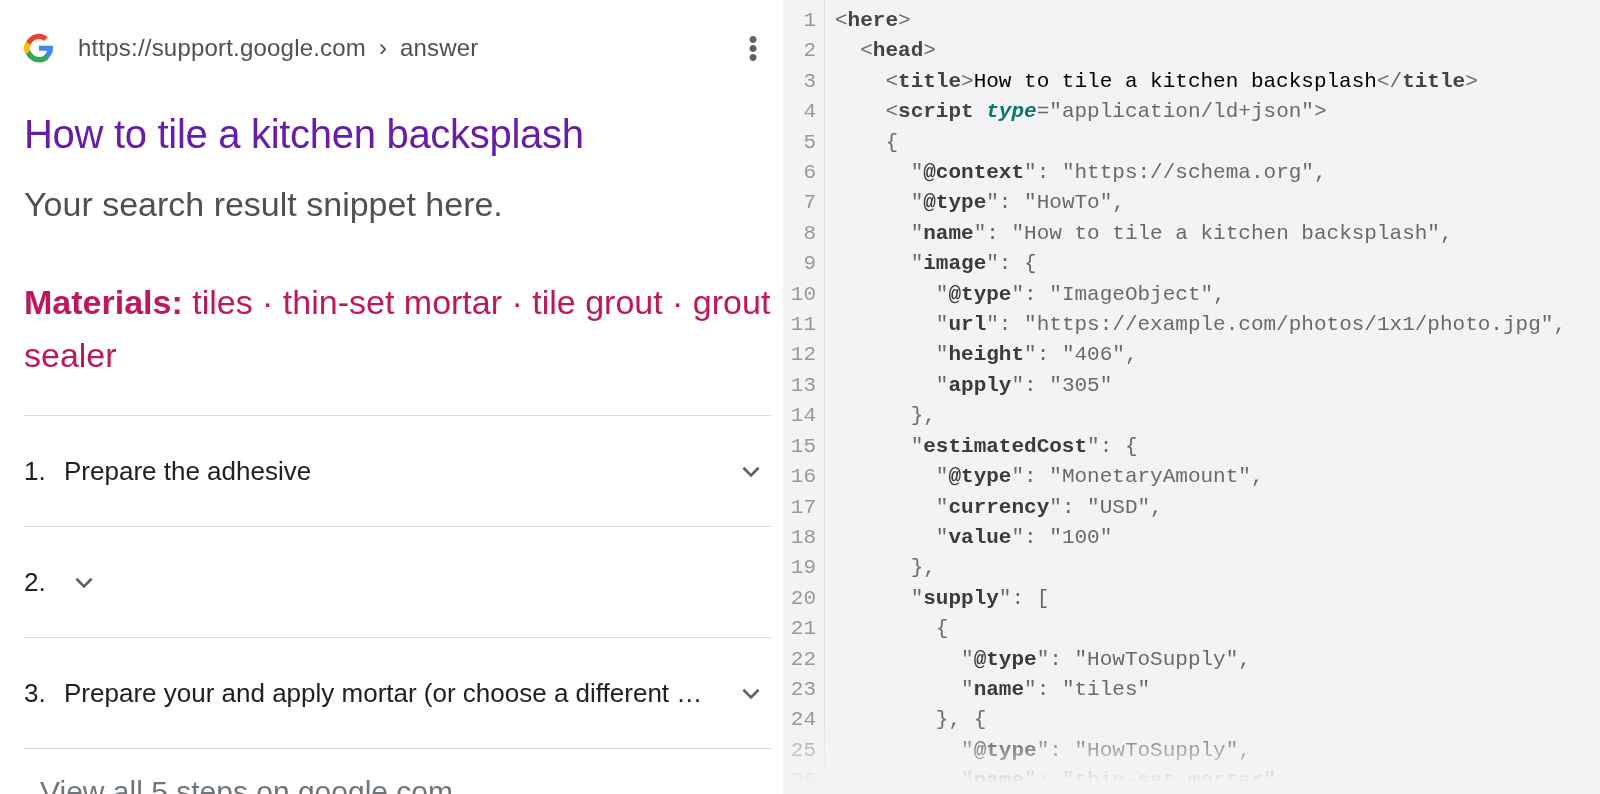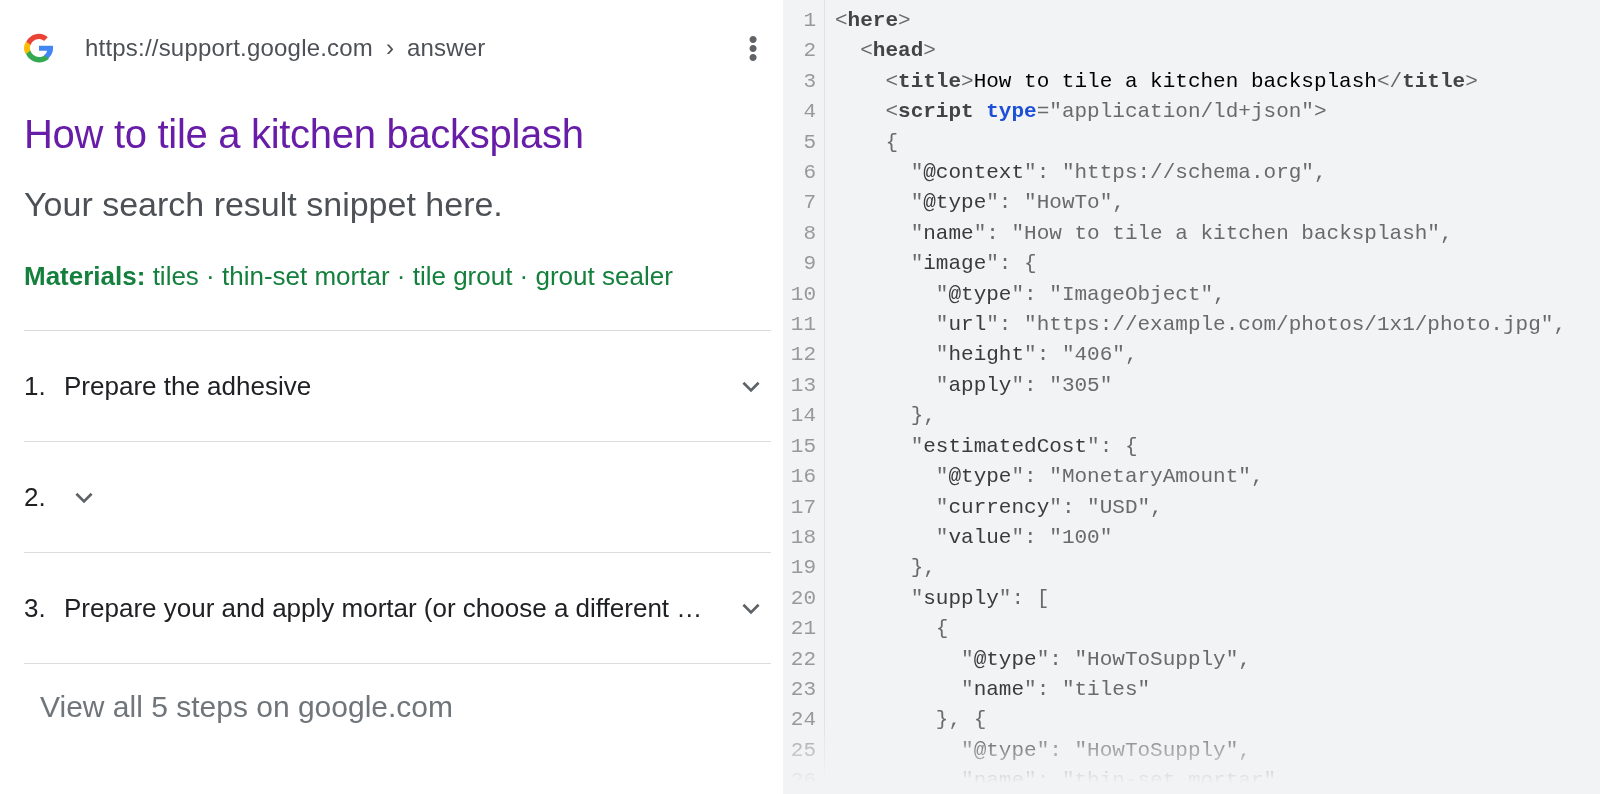--- a/index.html
+++ b/index.html
@@ -1,30 +1,30 @@
 <!DOCTYPE html>
 <html><head>
 <meta charset="utf-8">
 <style>
   * { box-sizing: border-box; margin: 0; padding: 0; }
   html, body { width: 1600px; height: 794px; font-family: Arial, Helvetica, sans-serif; background: #fff; overflow: hidden; }
   .wrap { display: flex; width: 1600px; height: 794px; }
 
   
   .left { width: 783px; height: 100%; padding: 24px 12px 0 24px; background: #fff; }
-  .url-row { display: flex; align-items: center; gap: 31px; height: 48px; }
+  .url-row { display: flex; align-items: center; gap: 24px; height: 48px; }
   .favicon { width: 30px; height: 30px; flex: 0 0 30px; }
   .url { color: #4d5156; font-size: 24px; letter-spacing: 0.2px; flex: 1; }
   .url .sep { margin: 0 6px; color:#4d5156; }
   .dots { width: 36px; text-align: center; color: #5f6368; font-size: 26px; line-height: 8px; user-select: none; }
   .dots span { display: block; height: 9px; }
 
   .title { color: #681da8; font-size: 40px; font-weight: 400; margin-top: 40px; letter-spacing: -0.3px; }
   .snippet { color: #4d5156; font-size: 34px; margin-top: 28px; }
-  .materials { color: #15803d; font-size: 26px; margin-top: 32px; line-height: 1.55; }
+  .materials { color: #be185d; font-size: 34px; margin-top: 52px; line-height: 1.55; }
   .materials b { font-weight: 700; }
 
   .divider { border: none; border-top: 1px solid #dadce0; margin: 0; }
 
   .steps { margin-top: 34px; }
   .step { display: flex; align-items: center; width: 100%; height: 110px; font-size: 26px; color: #202124; cursor: pointer; }
   .step .num { width: 40px; flex: 0 0 40px; }
   .step .label { flex: 1; white-space: nowrap; overflow: hidden; text-overflow: ellipsis; padding-right: 20px; }
   .step .chev { flex: 0 0 40px; display: flex; justify-content: center; align-items: center; }
   .step .chev svg { width: 26px; height: 26px; stroke: #5f6368; stroke-width: 2.5; fill: none; }
@@ -34,23 +34,23 @@
   
   .right { width: 817px; height: 100%; background: #f1f3f5; display: flex; font-family: "Menlo","Consolas","Courier New",monospace; font-size: 21px; line-height: 30.4px; position:relative;}
   .gutter { width: 42px; text-align: right; padding-right: 8px; color: #999; user-select: none; padding-top: 6px; border-right:1px solid #e0e3e6;}
   .code  { flex: 1; padding: 6px 8px 0 10px; white-space: pre; overflow: hidden; position:relative;}
   .fade { position:absolute; left:0; right:0; bottom:0; height:70px; pointer-events:none;
           background: linear-gradient(to bottom, rgba(241,243,245,0) 0%, rgba(241,243,245,1) 85%); }
 
   
   .t-tag   { color:#444; font-weight:700; }   
   .t-punc  { color:#6a6a6a; }                 
-  .t-attr  { color:#1d4ed8; font-weight:700; }
+  .t-attr  { color:#0f766e; font-weight:700;font-style:italic; }
   .t-str   { color:#6a6a6a; }                 
-  .t-key   { color:#3b3b3b; font-weight:400; }
+  .t-key   { color:#3b3b3b; font-weight:700; }
   .t-keyq  { color:#6a6a6a; }                 
 </style>
 </head>
 <body>
 
 <div class="wrap">
 
   <div class="left">
     <div class="url-row">
       <span class="favicon">

